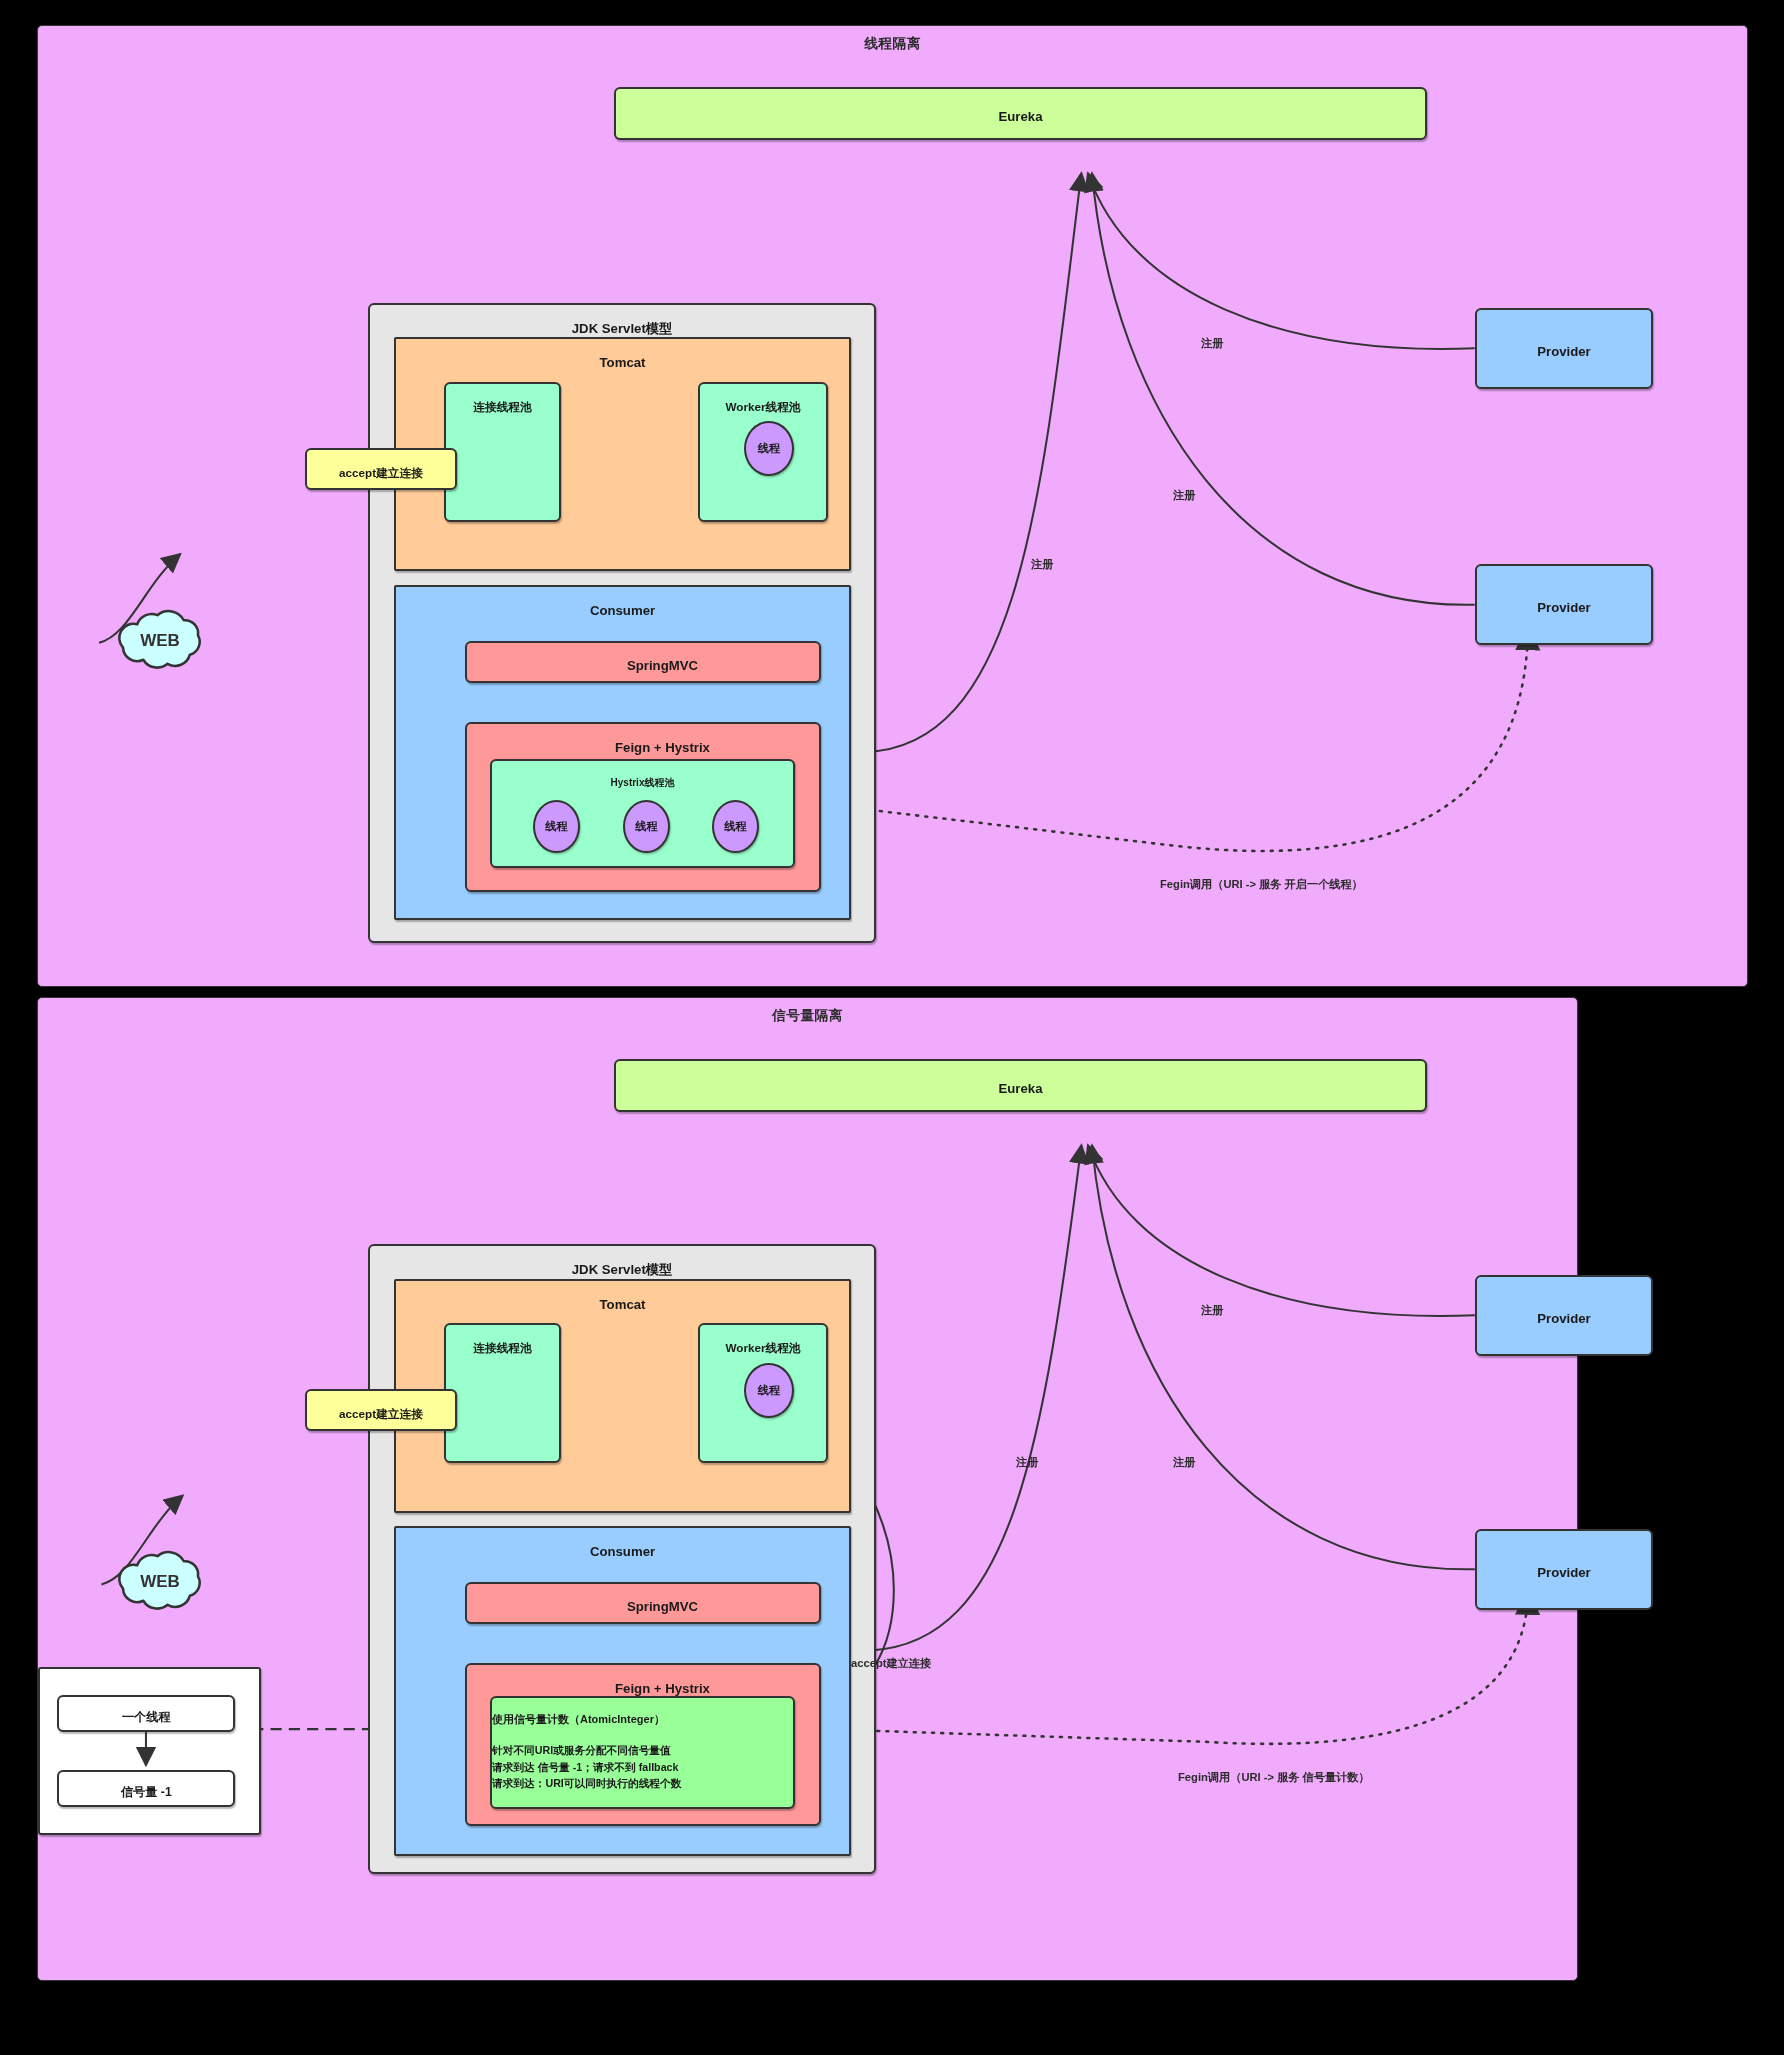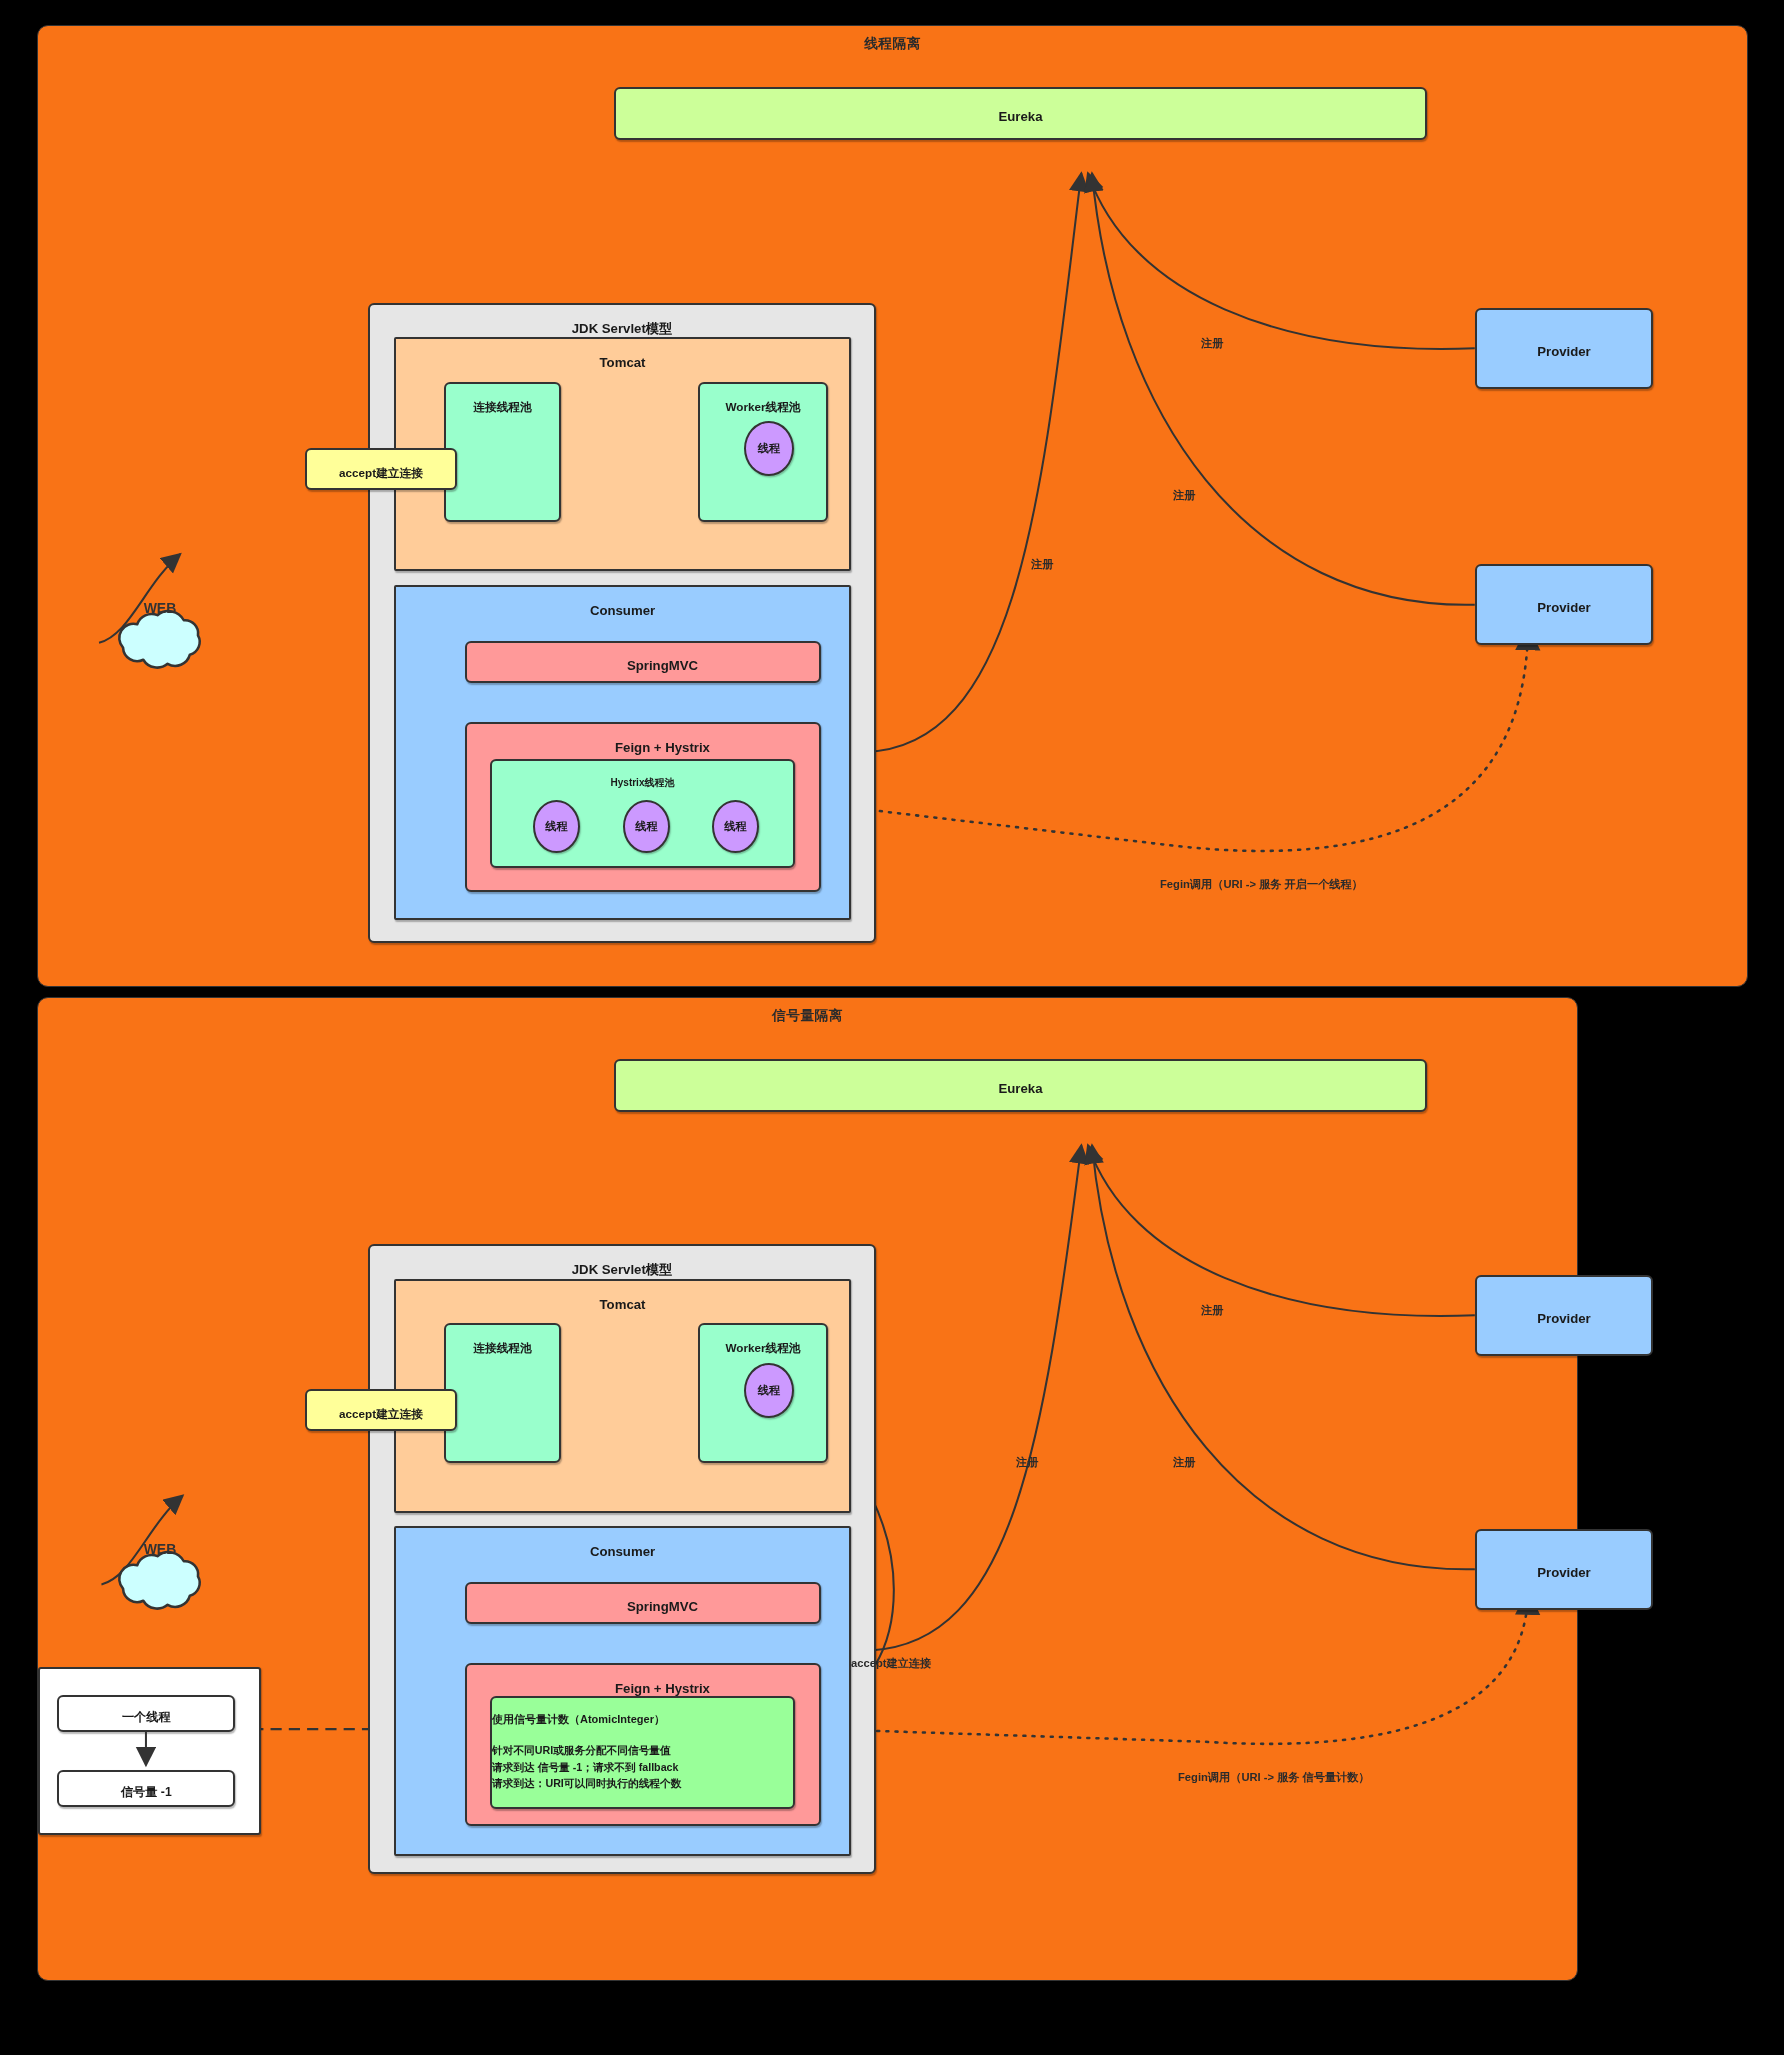--- a/index.html
+++ b/index.html
@@ -4,23 +4,23 @@
 <style>
   * { box-sizing: border-box; margin: 0; padding: 0; }
   body {
     width: 1785px; height: 2056px;
     background: #000000;
     font-family: "Liberation Sans", "DejaVu Sans", sans-serif;
     overflow: hidden;
   }
   .panel {
     position: absolute;
-    background: #f97316;
+    background: #f0abfc;
     border: 1.5px solid #333333;
-    border-radius: 11px;
+    border-radius: 5px;
     text-decoration: underline;
   }
   #panel-thread  { left: 37px;  top: 25.4px;   width: 1711px; height: 962px; }
   #panel-sem     { left: 37px;  top: 997px; width: 1541px; height: 984px; }
 
   .panel-title {
     position: absolute; left: 0; right: 0;
     text-align: center;
     font-size: 13.7px; font-weight: bold; color: #2b2b2b;
     letter-spacing: 0.5px;
@@ -58,22 +58,22 @@
     background: #cc99ff;
     border: 2.5px solid #333333;
     border-radius: 50%;
     display: flex; align-items: center; justify-content: center;
     font-size: 11.2px; font-weight: bold; color: #1a1a1a;
     box-shadow: 1px 1.5px 1.5px rgba(0,0,0,0.25);
   }
 
   .cloud {
     position: absolute;
-    display: flex; justify-content: center;
-    font-size: 14px; font-weight: bold; color: #333333;
+    display: flex; align-items: center; justify-content: center;
+    font-size: 17px; font-weight: bold; color: #333333;
   }
   .cloud svg { position: absolute; left: 0; top: 0; }
   .cloud .lbl { position: relative; z-index: 2; }
 
   .edge-label {
     position: absolute;
     font-size: 11.2px; font-weight: bold; color: #2b2b2b;
     white-space: nowrap;
   }
 

